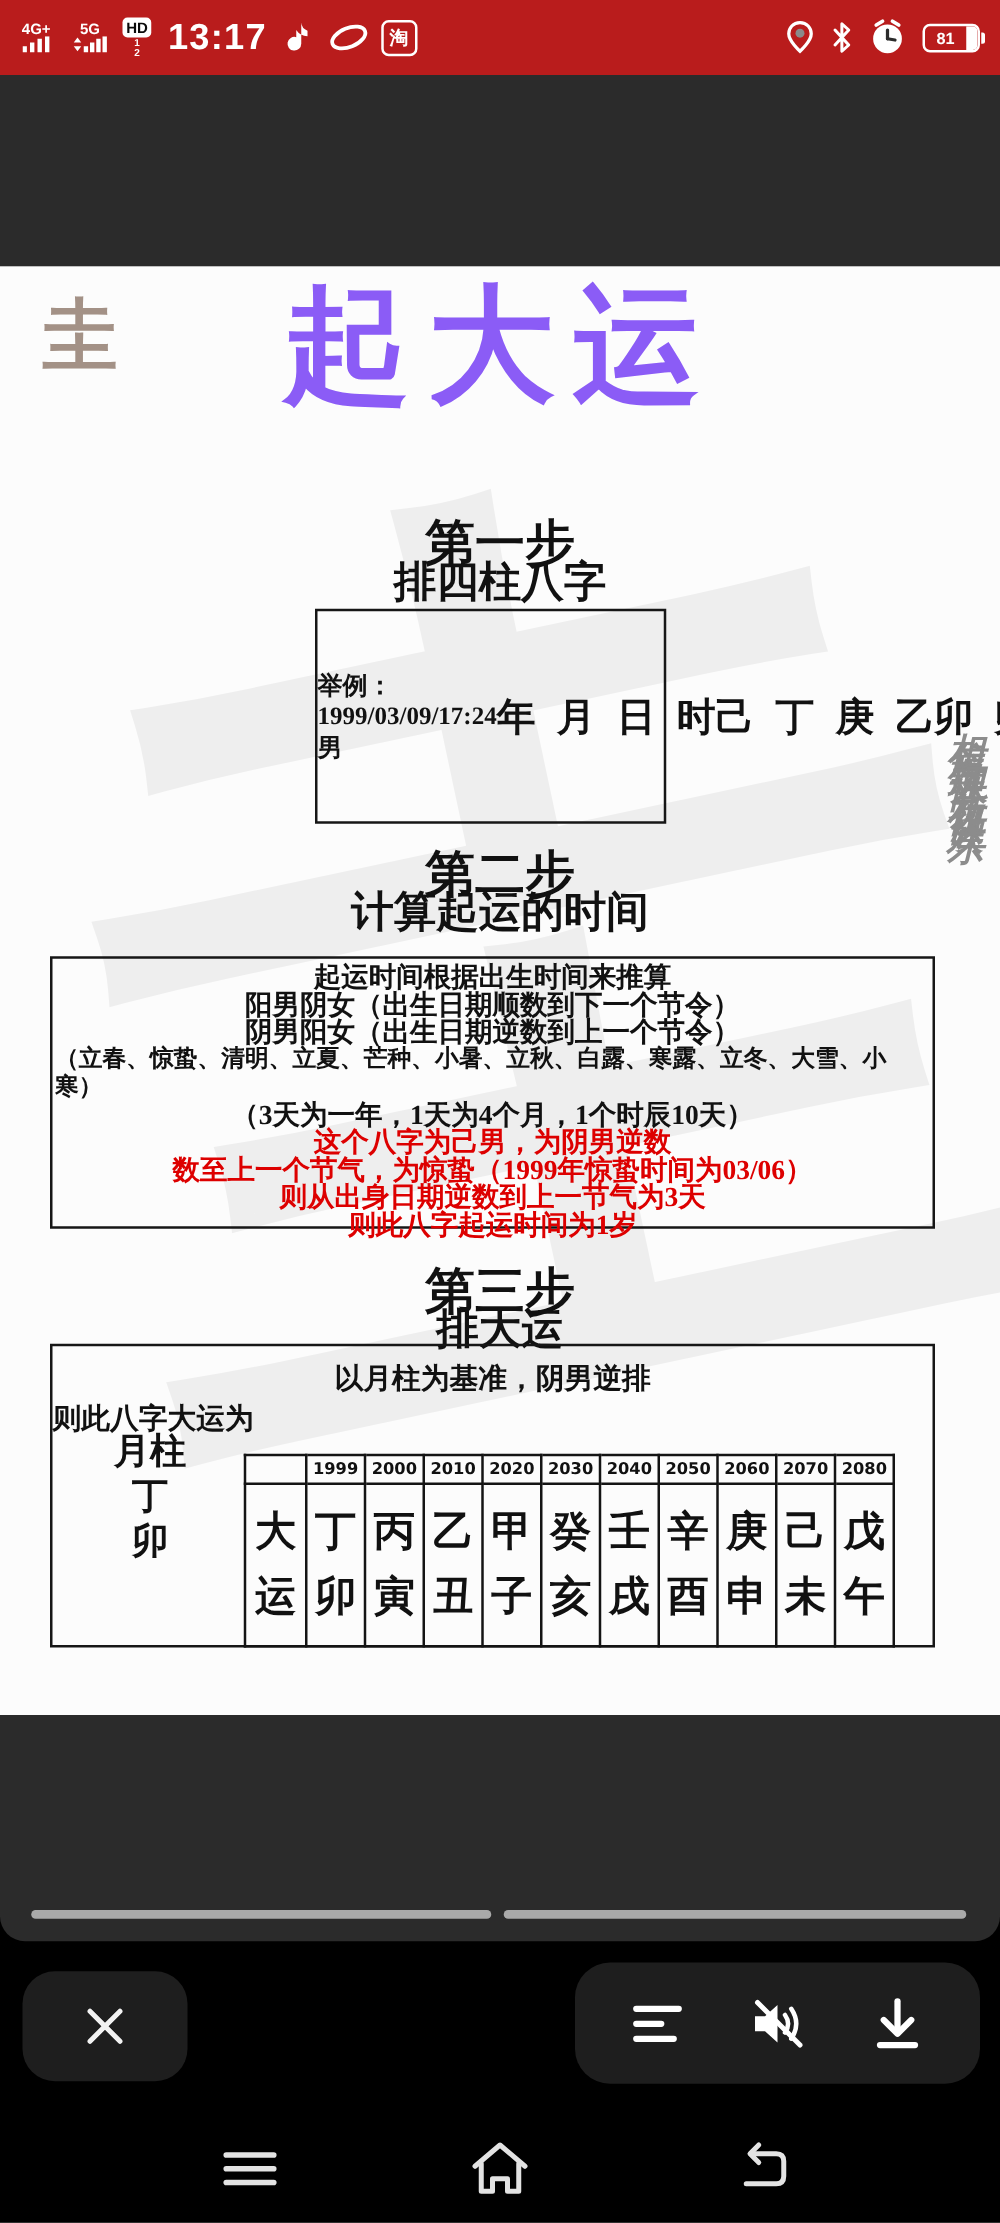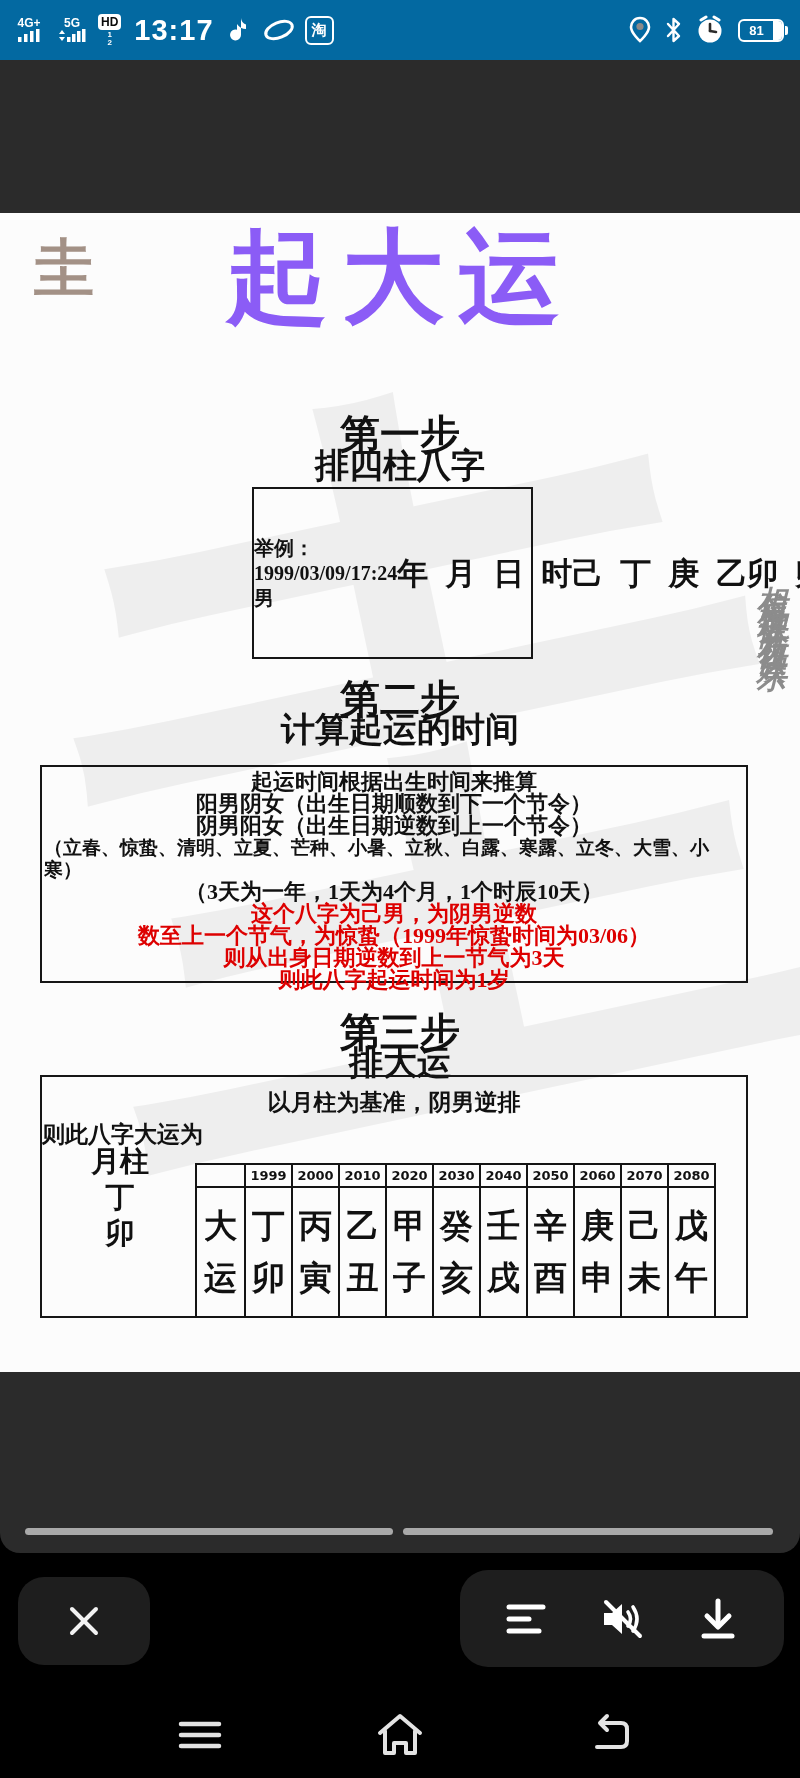--- a/index.html
+++ b/index.html
@@ -1,19 +1,19 @@
 <!DOCTYPE html>
 <html><head>
 <meta charset="utf-8">
 <style>
   html,body{margin:0;padding:0;background:#000;}
   .screen{position:relative;width:800px;height:1778px;background:#000;overflow:hidden;
           font-family:"Liberation Sans",sans-serif;}
   
-  .status-bar{position:absolute;top:0;left:0;width:800px;height:60px;background:#0369a1;
+  .status-bar{position:absolute;top:0;left:0;width:800px;height:60px;background:#b91c1c;
               display:flex;justify-content:space-between;align-items:center;padding:0 12px;box-sizing:border-box;color:#fff;}
   .sb-left,.sb-right{display:flex;align-items:center;}
   .sb-left{gap:9px;}
   .sb-right{gap:13px;}
   .sig{display:flex;flex-direction:column;align-items:center;width:34px;}
   .sig .lbl{font-size:12px;font-weight:bold;line-height:11px;}
   .hd-badge{display:flex;align-items:center;gap:1px;flex-direction:column;}
   .hd-box{background:#fff;color:#0a0a0a;font-size:12px;font-weight:800;border-radius:4px;padding:1px 3px;line-height:14px;}
   .hd-frac{display:flex;flex-direction:column;font-size:8px;font-weight:bold;line-height:8px;}
   .sb-time{font-size:29px;font-weight:bold;letter-spacing:1px;margin:0 4px;}

